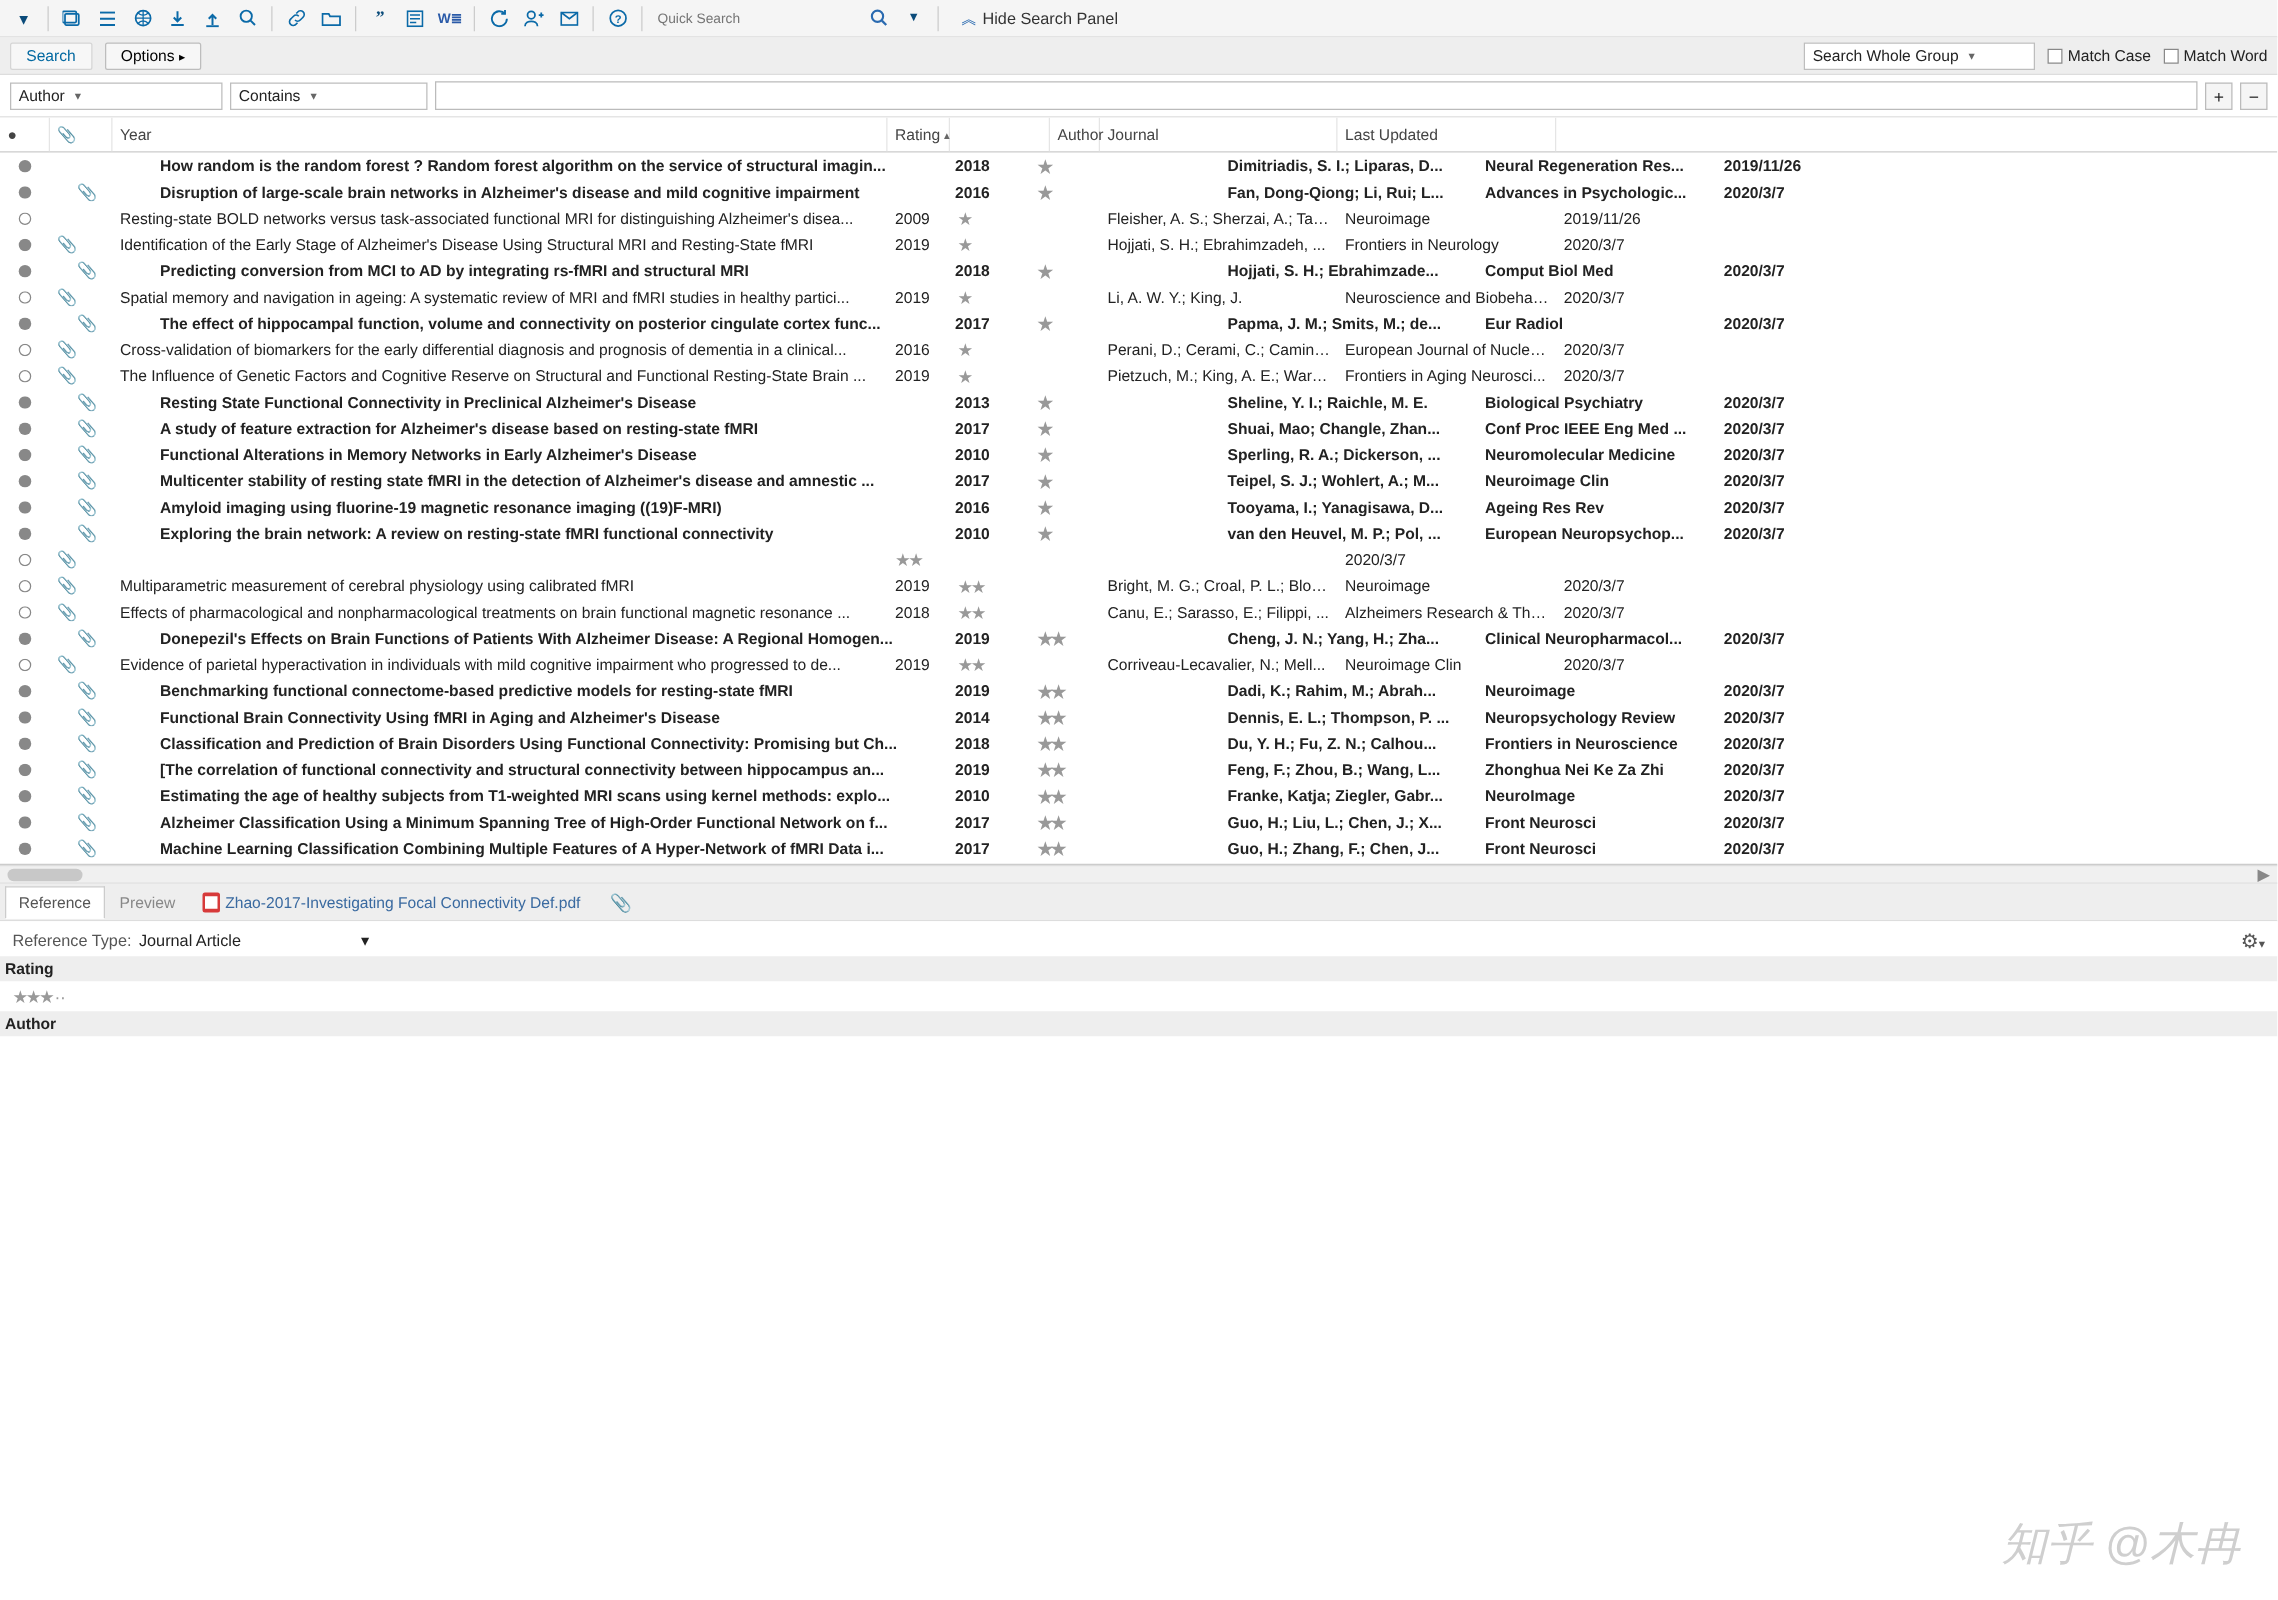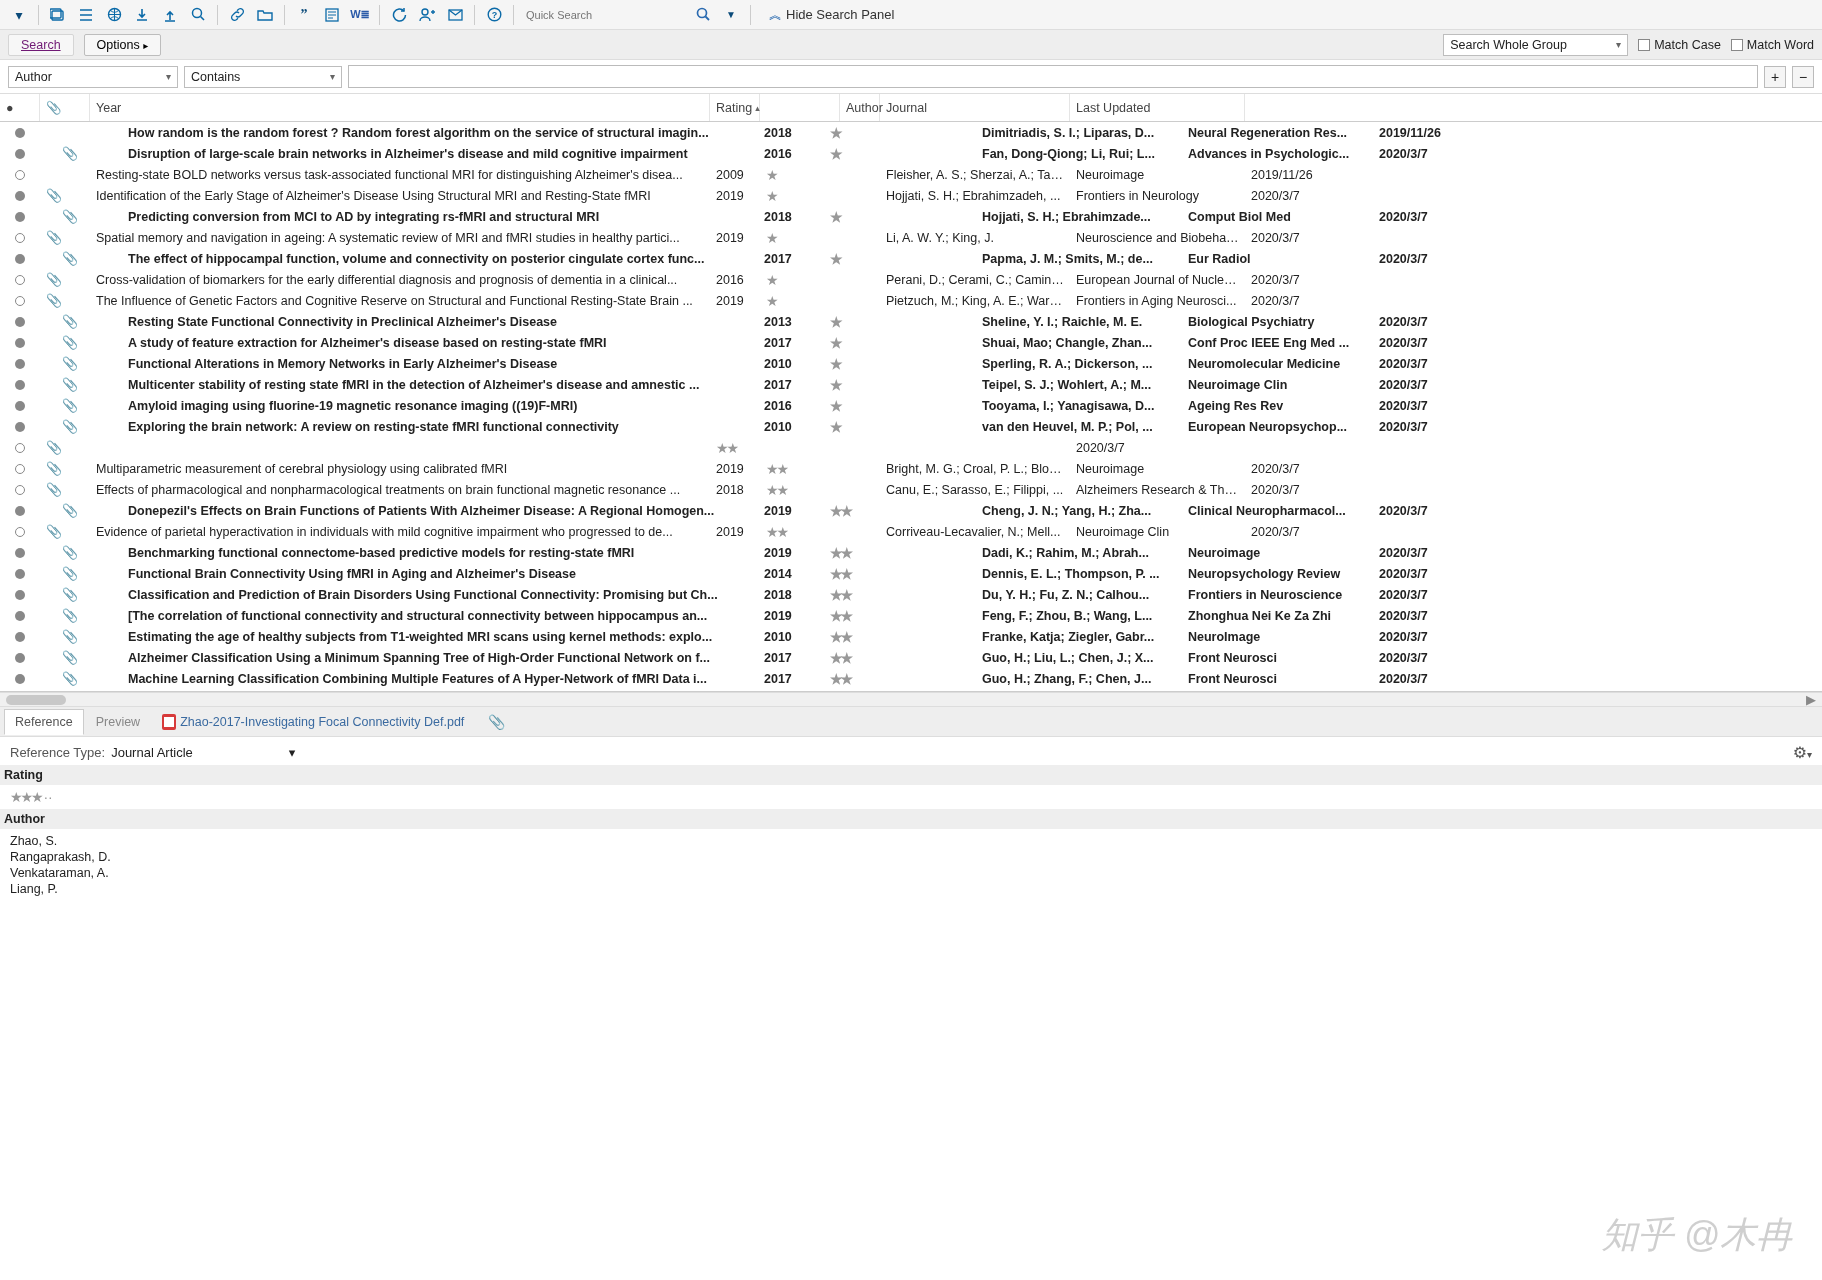--- a/index.html
+++ b/index.html
@@ -4,23 +4,23 @@
 <style>
   * { box-sizing: border-box; margin: 0; padding: 0; }
   body { font-family: "Segoe UI", Arial, sans-serif; font-size: 13px; color: #222; background: #fff; overflow: hidden; }
   .toolbar { display: flex; align-items: center; height: 30px; background: #f5f5f5; border-bottom: 1px solid #ddd; padding: 0 6px; gap: 2px; }
   .toolbar .sep { width: 1px; height: 20px; background: #ccc; margin: 0 4px; }
   .tbtn { width: 26px; height: 24px; display: flex; align-items: center; justify-content: center; color: #0b4b7a; font-size: 14px; cursor: pointer; border-radius: 3px; }
   .quick-search { margin-left: 6px; border: none; background: transparent; font-size: 11px; width: 130px; }
   .hide-panel { margin-left: 12px; color: #333; display: flex; align-items: center; gap: 4px; cursor: pointer; font-size: 13px; }
   .searchbar { display: flex; align-items: center; height: 30px; background: #eee; border-bottom: 1px solid #ddd; padding: 0 8px; gap: 10px; }
   .btn { padding: 3px 12px; border: 1px solid #bdbdbd; background: #f7f7f7; font-size: 12.5px; border-radius: 2px; cursor: pointer; }
-  .btn.disabled { color:#701a75; border-color:#d5d5d5;text-decoration:underline; }
+  .btn.disabled { color:#0369a1; border-color:#d5d5d5; }
   .searchbar .spacer { flex:1; }
-  .select { border: 1px solid #bdbdbd; background: #fff; height: 22px; padding: 0 6px; font-size: 12.5px; display:flex; align-items:center; justify-content:space-between; gap:8px; cursor:pointer; }
+  .select { border: 1px solid #bdbdbd; background: #fff; height: 22px; padding: 0 6px; font-size: 12.5px; display:flex; align-items:center; gap:8px; cursor:pointer; }
   .select .caret { color:#666; font-size:10px; }
   .check { display:flex; align-items:center; gap:4px; font-size:12.5px; cursor:pointer; }
   .check .box { width:12px; height:12px; border:1px solid #888; background:#fff; }
   .filterbar { display:flex; align-items:center; height: 34px; background:#fff; border-bottom:1px solid #ddd; padding: 4px 8px; gap:6px; }
   .filterbar input[type=text] { flex:1; height:23px; border:1px solid #bbb; padding:0 6px; font-size:13px; }
   .mini { width:22px; height:22px; border:1px solid #bbb; background:#f5f5f5; font-size:14px; display:flex; align-items:center; justify-content:center; cursor:pointer; }
   .list { overflow:auto; height: 598px; border-bottom:1px solid #ccc; }
   .hdr { display:grid; grid-template-columns: 40px 50px 620px 50px 80px 40px 190px 175px 100px; align-items:center; height:28px; background:#fff; border-bottom:1px solid #ccc; position:sticky; top:0; }
   .hdr > div { padding: 0 6px; font-size:12.5px; color:#444; border-right:1px solid #e5e5e5; height:100%; display:flex; align-items:center; gap:3px;}
   .row { display:grid; grid-template-columns: 40px 50px 620px 50px 80px 40px 190px 175px 100px; align-items:center; height:21px; font-size:12.5px; }
@@ -572,21 +572,15 @@
 <div class="detail">
   <div class="gear">⚙<span style="font-size:10px;">▾</span></div>
   <div class="detail-row">
     <span class="label">Reference Type:</span>
     <span>Journal Article</span>
     <span style="margin-left:90px;cursor:pointer;">▾</span>
   </div>
   <div class="section-h">Rating</div>
   <div class="star" id="rating-stars">★★★ · ·</div>
   <div class="section-h">Author</div>
-  <div class="authors" id="authors">
-      <div>Zhao, S.</div>
-      <div>Rangaprakash, D.</div>
-      <div>Venkataraman, A.</div>
-      <div>Liang, P.</div>
-    </div>
 </div>
 
 <div class="watermark">知乎 @木冉</div>
 
 </body></html>

